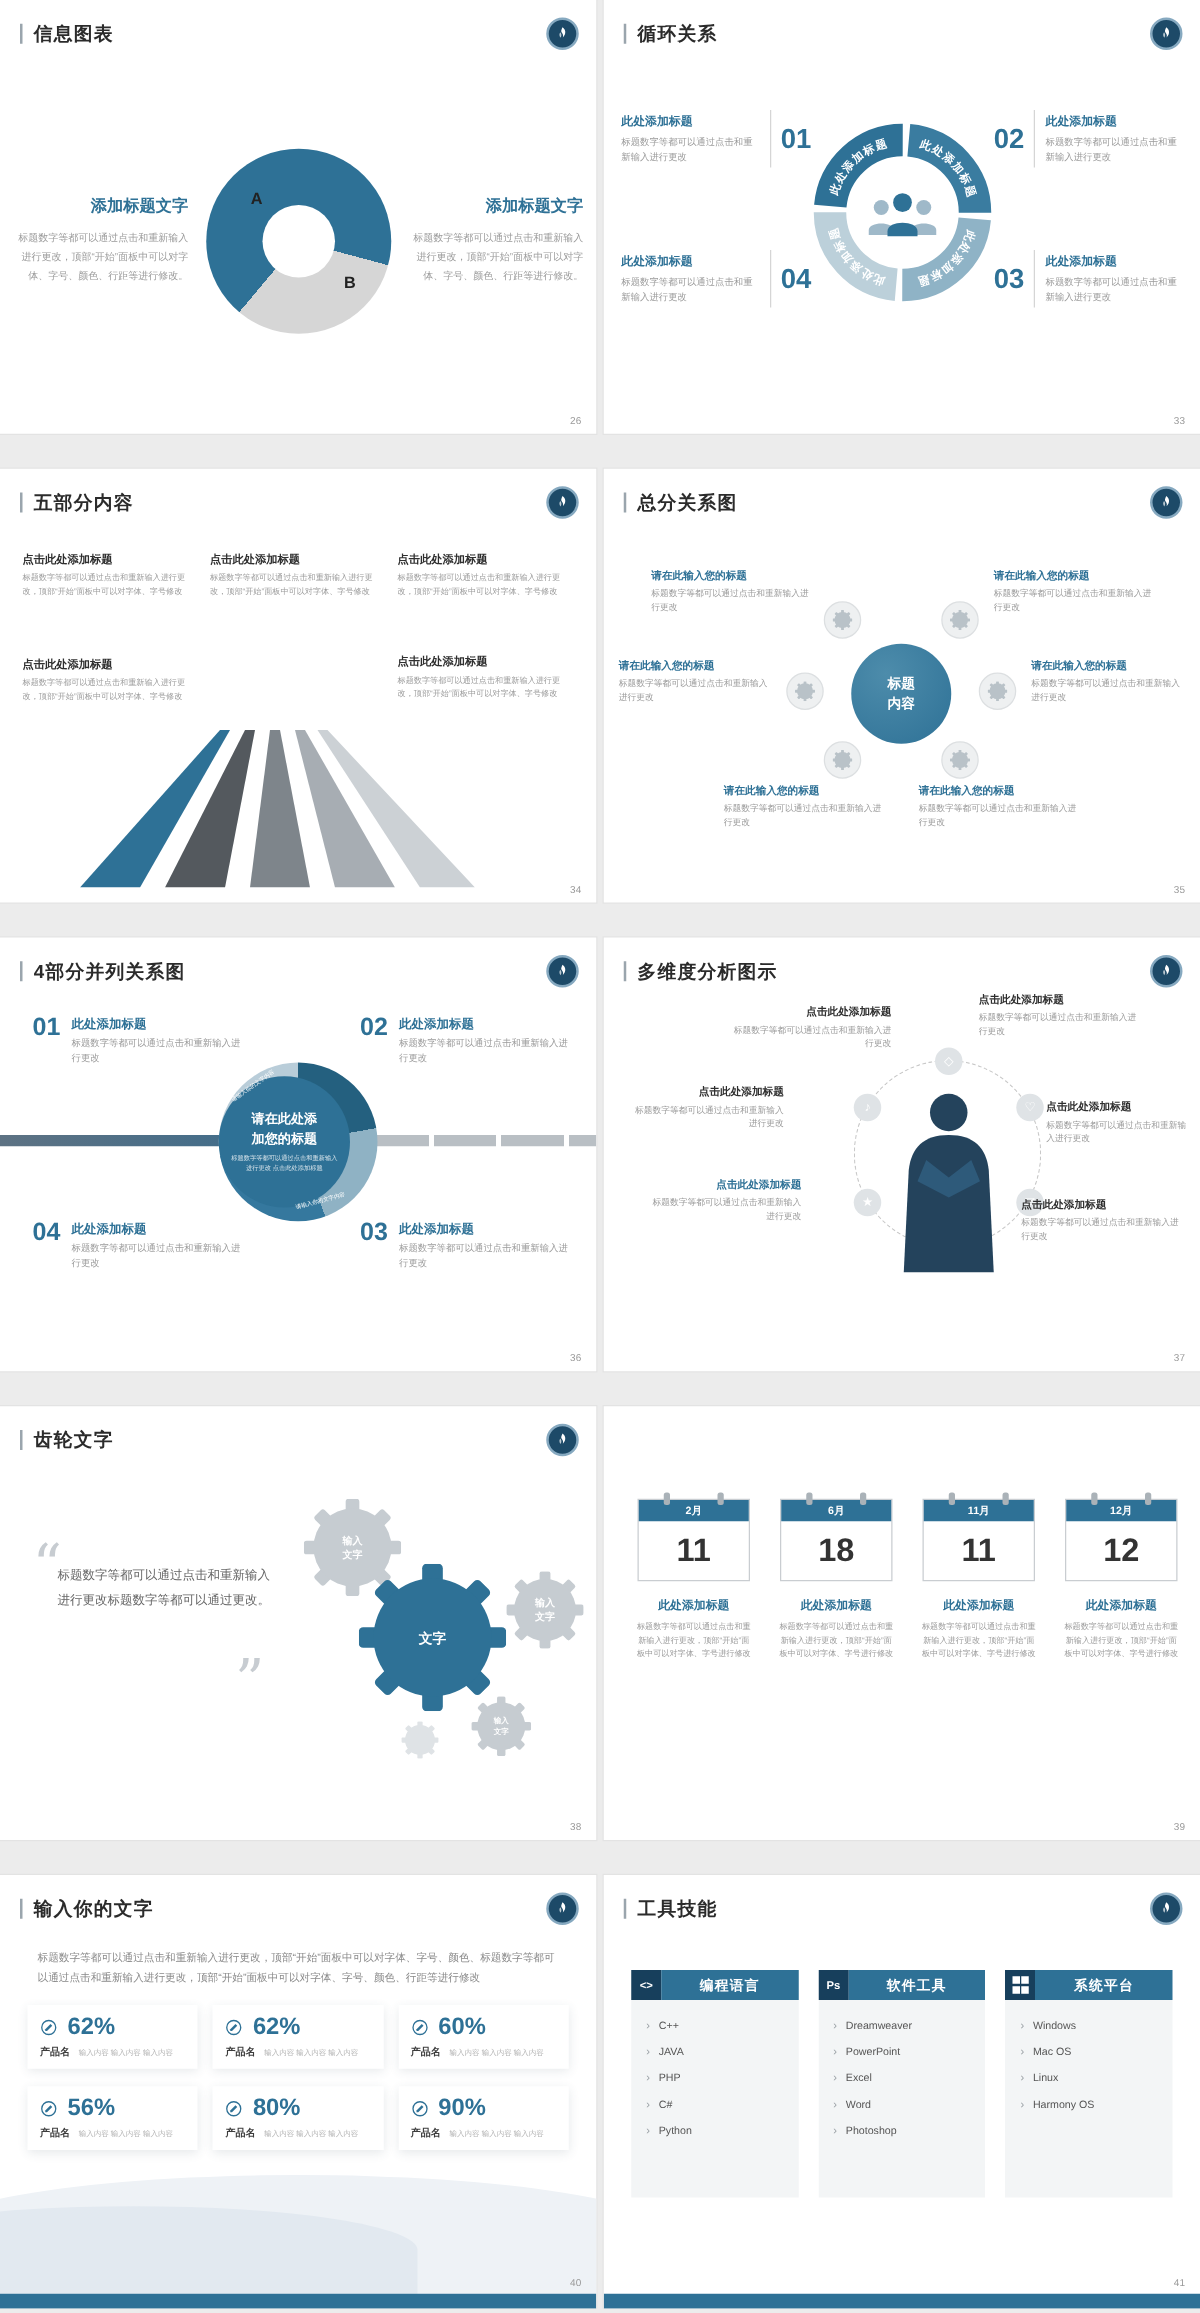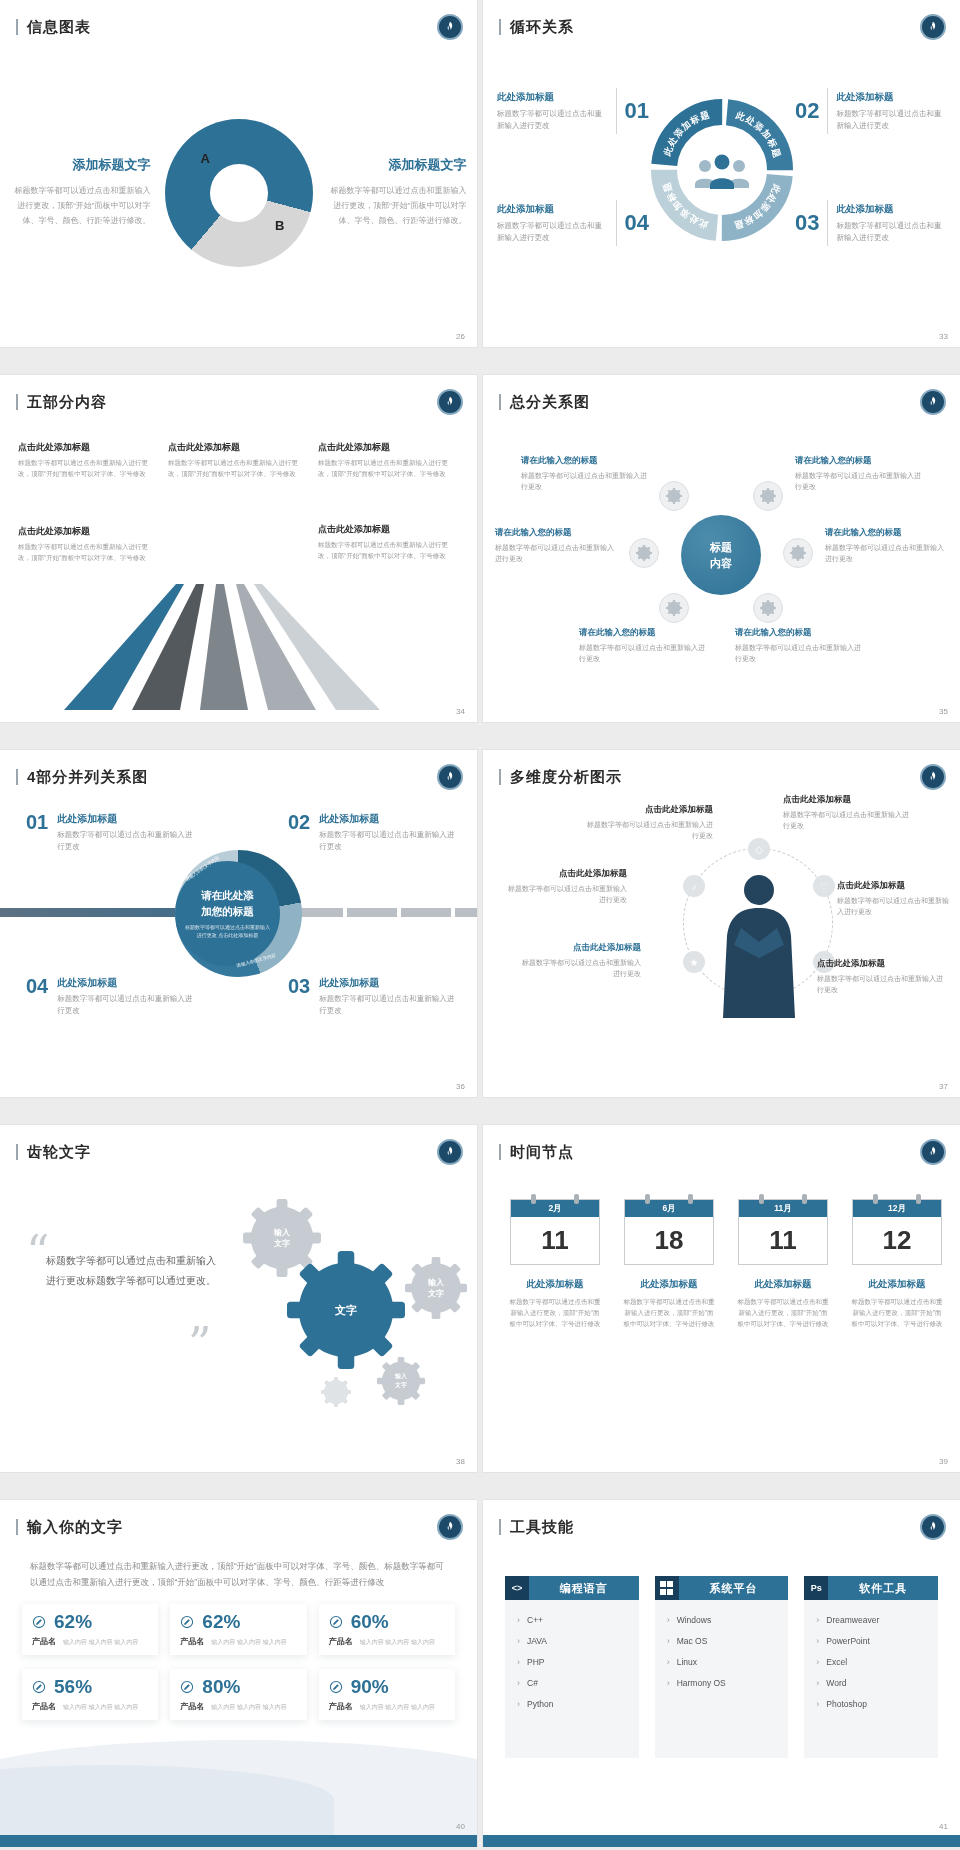--- a/index.html
+++ b/index.html
@@ -526,31 +526,20 @@
       <div class="gear g5">
         <svg viewBox="0 0 100 100">
             <use href="#gear" fill="#dfe3e6"></use>
           </svg>
       </div>
     </div>
     <div class="pg">38</div>
   </div>
 
   <div class="slide">
-    <div class="hd">
-      <div class="hd-left">
-        <div class="bar"></div>
-        <div class="t">时间节点</div>
-      </div>
-      <div class="logo">
-          <svg viewBox="0 0 24 24">
-            <use href="#mark" fill="#fff"></use>
-          </svg>
-        </div>
-    </div>
 
     <div class="s8-col" style="left:22px">
       <div class="cal">
         <span class="ring r1"></span>
         <span class="ring r2"></span>
         <div class="cal-top">2月</div>
         <div class="cal-day">11</div>
       </div>
       <div class="s8-h h-blue">此处添加标题</div>
       <div class="s8-b body-txt">标题数字等都可以通过点击和重新输入进行更改，顶部“开始”面板中可以对字体、字号进行修改</div>
@@ -720,48 +709,48 @@
         <div class="col-body">
           <div class="li">C++</div>
           <div class="li">JAVA</div>
           <div class="li">PHP</div>
           <div class="li">C#</div>
           <div class="li">Python</div>
         </div>
       </div>
       <div>
         <div class="col-hd">
+          <div class="col-ic">Ps</div>
+          <div class="col-ttl">软件工具</div>
+        </div>
+        <div class="col-body">
+          <div class="li">Dreamweaver</div>
+          <div class="li">PowerPoint</div>
+          <div class="li">Excel</div>
+          <div class="li">Word</div>
+          <div class="li">Photoshop</div>
+        </div>
+      </div>
+      <div>
+        <div class="col-hd">
           <div class="col-ic">
               <span class="win">
                 <span></span>
                 <span></span>
                 <span></span>
                 <span></span>
               </span>
             </div>
           <div class="col-ttl">系统平台</div>
         </div>
         <div class="col-body">
           <div class="li">Windows</div>
           <div class="li">Mac OS</div>
           <div class="li">Linux</div>
           <div class="li">Harmony OS</div>
         </div>
       </div>
-      <div>
-        <div class="col-hd">
-          <div class="col-ic">Ps</div>
-          <div class="col-ttl">软件工具</div>
-        </div>
-        <div class="col-body">
-          <div class="li">Dreamweaver</div>
-          <div class="li">PowerPoint</div>
-          <div class="li">Excel</div>
-          <div class="li">Word</div>
-          <div class="li">Photoshop</div>
-        </div>
-      </div>
     </div>
     <div class="footer-bar"></div>
     <div class="pg pg-up">41</div>
   </div>
 
 </div>
 
 </body></html>

